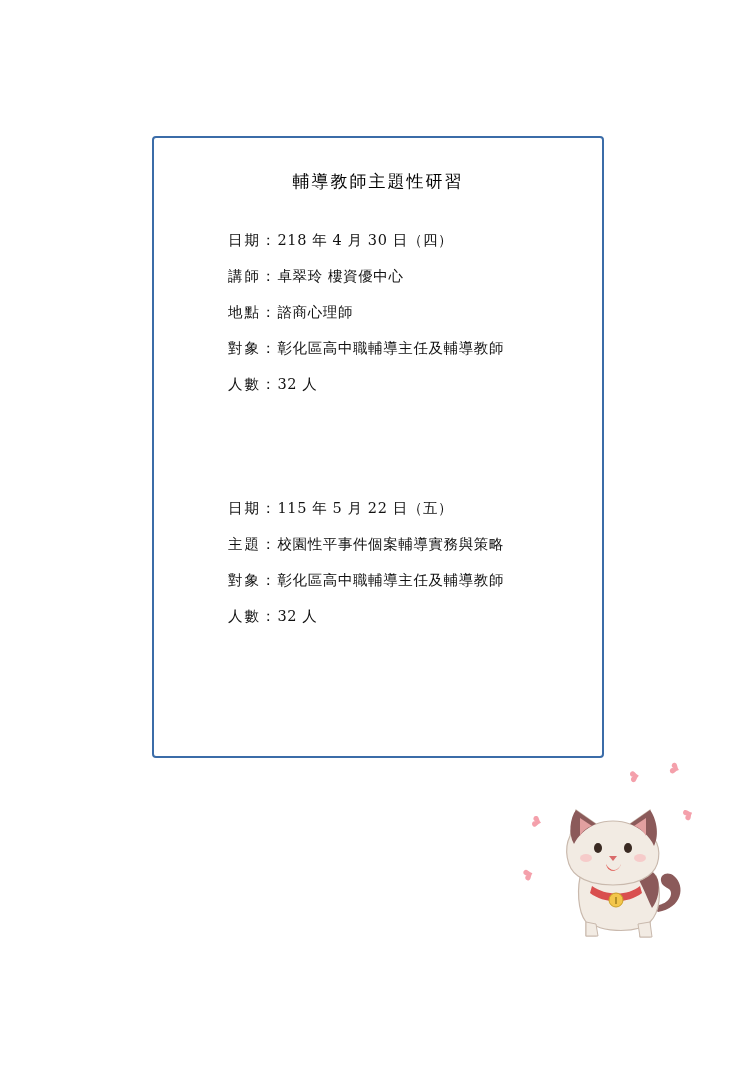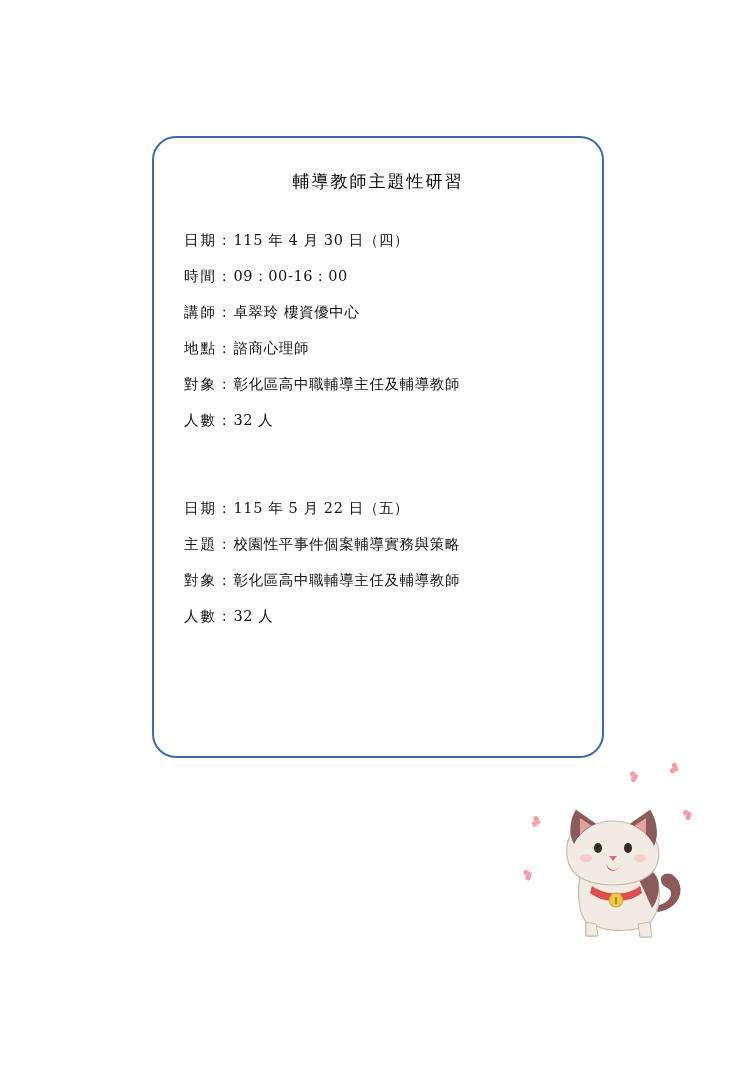--- a/index.html
+++ b/index.html
@@ -18,21 +18,21 @@
     overflow: hidden;
     box-sizing: border-box;
   }
   .doc-box {
     position: absolute;
     left: 152px;
     top: 136px;
     width: 452px;
     height: 622px;
     border: 2px solid #3b6ca8;
-    border-radius: 24px;
+    border-radius: 4px;
     box-sizing: border-box;
   }
   .doc-title {
     position: absolute;
     left: 0;
     right: 0;
     top: 32px;
     text-align: center;
     font-size: 17px;
     letter-spacing: 2px;
@@ -47,20 +47,21 @@
   .block-2 { top: 352px; }
   .line {
     font-size: 14.5px;
     line-height: 36px;
     color: #111;
     letter-spacing: 0.6px;
     white-space: nowrap;
   }
   .label {
     letter-spacing: 2px;
+    margin-left: 44px;
   }
   
   .cat-wrap {
     position: absolute;
     left: 500px;
     top: 760px;
     width: 210px;
     height: 190px;
   }
   .petal {
@@ -80,24 +81,21 @@
 <body>
 
 <div class="page">
 
   <div class="doc-box">
 
     <div class="doc-title">輔導教師主題性研習</div>
 
     <div class="block block-1">
       <div class="line">
-        <span class="label">日期：</span><span>115 年 4 月 30 日（四）</span>
-      </div>
-      <div class="line">
-        <span class="label">時間：</span><span>09：00-16：00</span>
+        <span class="label">日期：</span><span>218 年 4 月 30 日（四）</span>
       </div>
       <div class="line">
         <span class="label">講師：</span><span>卓翠玲  樓資優中心</span>
       </div>
       <div class="line">
         <span class="label">地點：</span><span>諮商心理師</span>
       </div>
       <div class="line">
         <span class="label">對象：</span><span>彰化區高中職輔導主任及輔導教師</span>
       </div>

